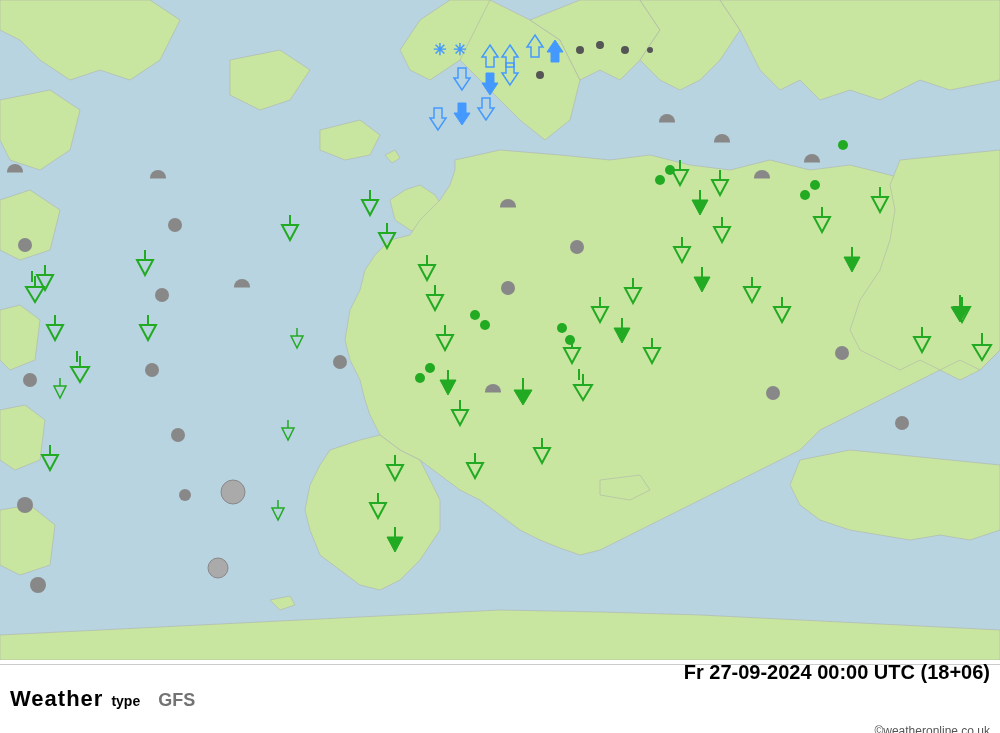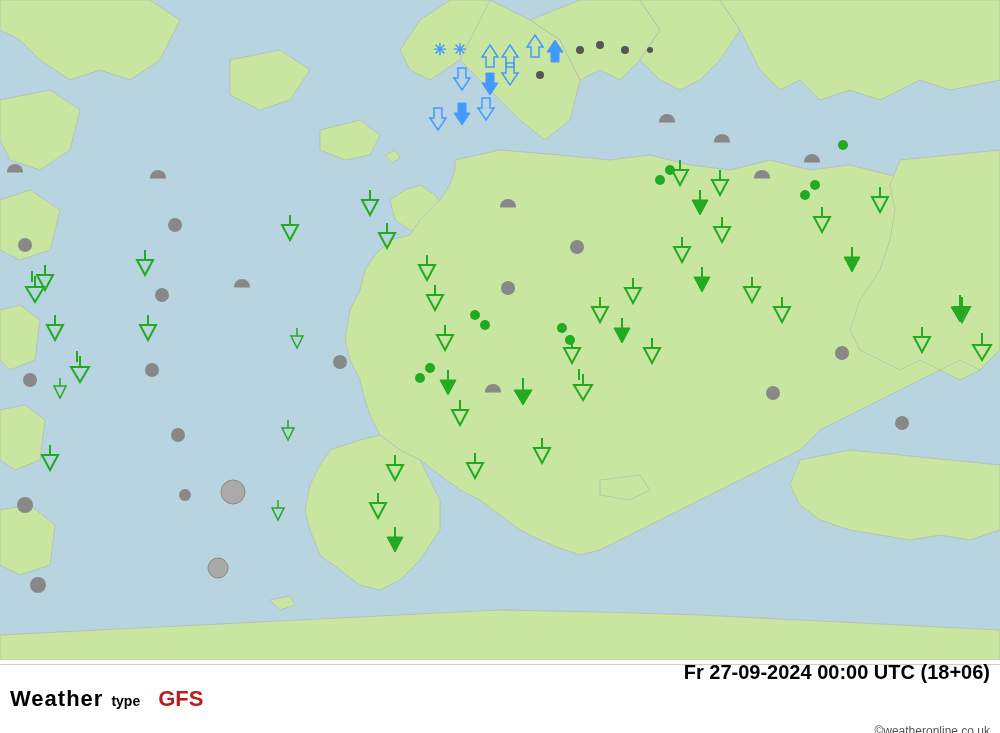--- a/index.html
+++ b/index.html
@@ -40,23 +40,23 @@
       flex-direction: column;
       justify-content: center;
     }
     #weather-type-label {
       font-size: 22px;
       font-weight: bold;
       color: #000;
       letter-spacing: 1px;
     }
     #model-label {
-      font-size: 22px;
+      font-size: 18px;
       font-weight: bold;
-      color: #b91c1c;
+      color: #737373;
       margin-left: 10px;
     }
     #bottom-left-row {
       display: flex;
       align-items: baseline;
       gap: 8px;
     }
     #bottom-right {
       display: flex;
       flex-direction: column;

